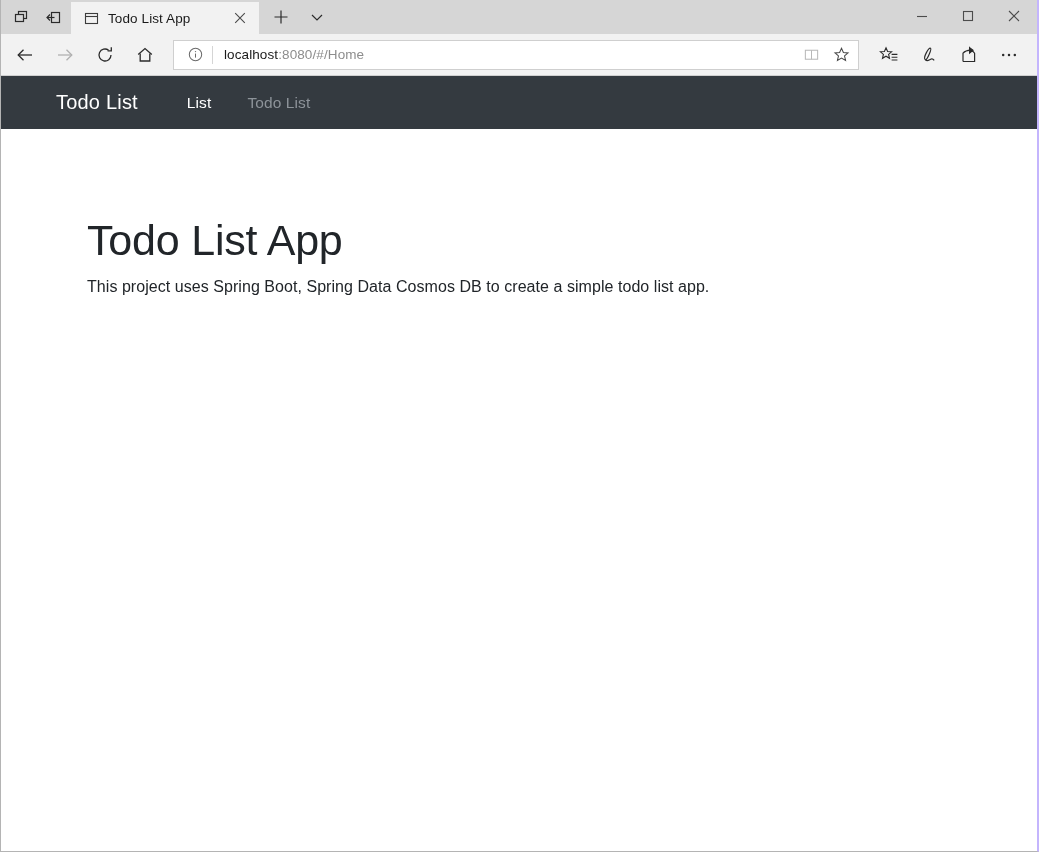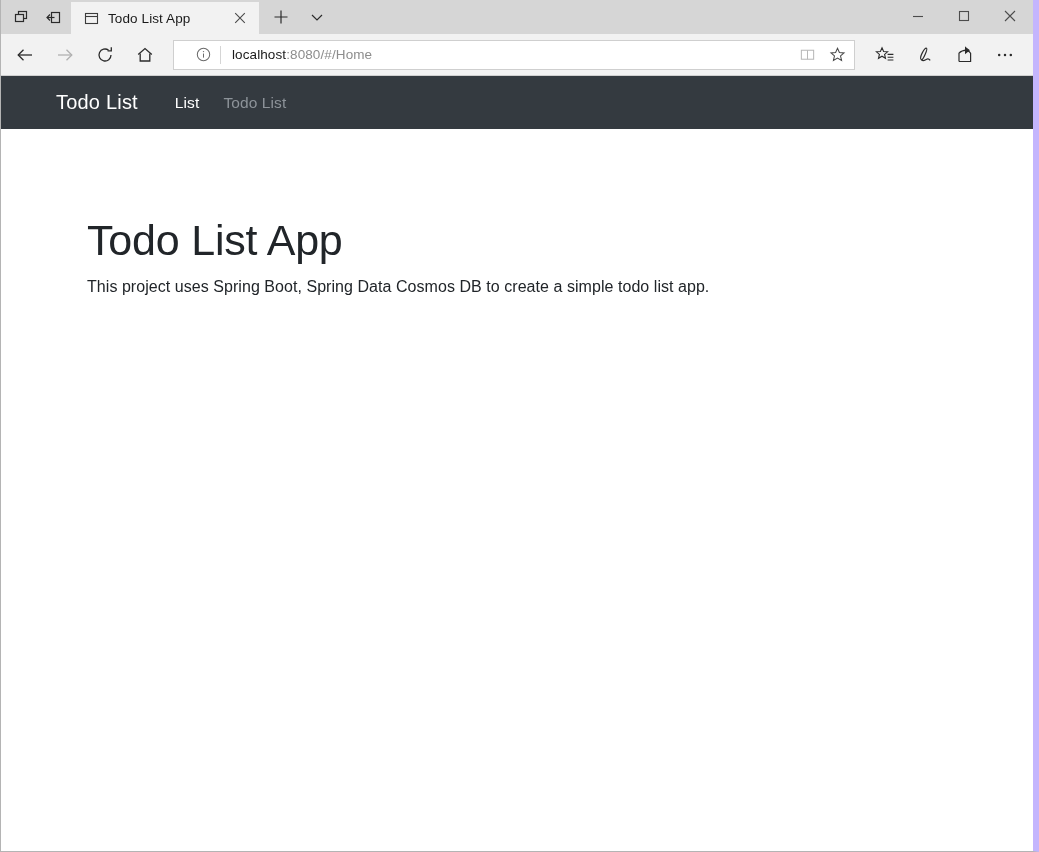--- a/index.html
+++ b/index.html
@@ -14,21 +14,21 @@
 
   
   #browser-window {
     position: relative;
     width: 1039px;
     height: 852px;
     background: #ffffff;
     display: flex;
     flex-direction: column;
     border-left: 1px solid #b4b4b4;
-    border-right: 6px solid #c4b5fd;
+    border-right: 2px solid #c4b5fd;
     border-bottom: 1px solid #b4b4b4;
   }
 
   
   #title-bar {
     height: 34px;
     min-height: 34px;
     background: #d6d6d6;
     display: flex;
     align-items: flex-end;
@@ -122,21 +122,21 @@
   .nav-btn.disabled { color: #b0b0b0; }
 
   #address-bar {
     flex: 1 1 auto;
     height: 30px;
     margin: 0 10px 0 8px;
     background: #ffffff;
     border: 1px solid #cfcfcf;
     display: flex;
     align-items: center;
-    padding: 0 2px 0 12px;
+    padding: 0 2px 0 4px;
     min-width: 0;
   }
   .site-info {
     width: 34px; height: 28px;
     display: flex; align-items: center; justify-content: center;
     color: #6a6a6a;
     flex: 0 0 auto;
   }
   .url-sep {
     width: 1px;
@@ -175,21 +175,21 @@
     background: #ffffff;
     overflow: hidden;
     position: relative;
   }
   #site-navbar {
     background: #343a40;
     height: 53px;
     display: flex;
     align-items: center;
     padding-left: 55px;
-    gap: 0;
+    gap: 12px;
   }
   #navbar-brand {
     color: #ffffff;
     font-size: 20px;
     letter-spacing: .2px;
     margin-right: 25px;
     white-space: nowrap;
   }
   .nav-link {
     font-size: 15.5px;

